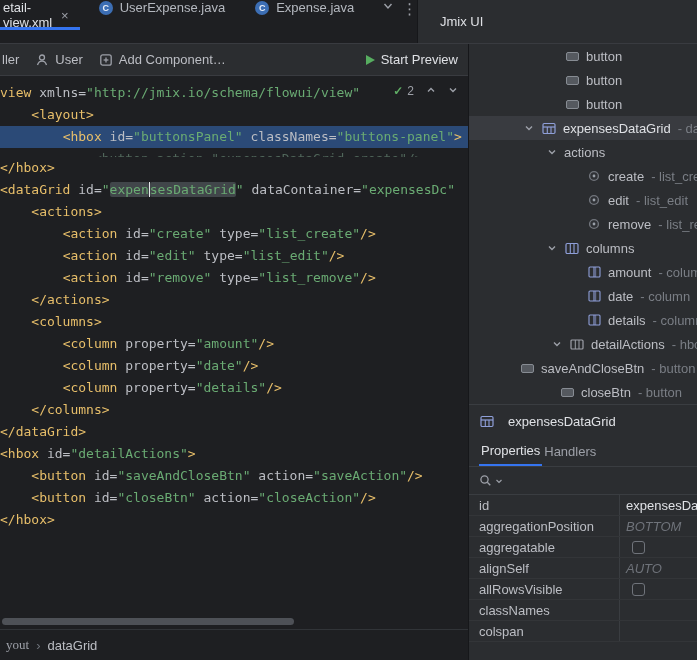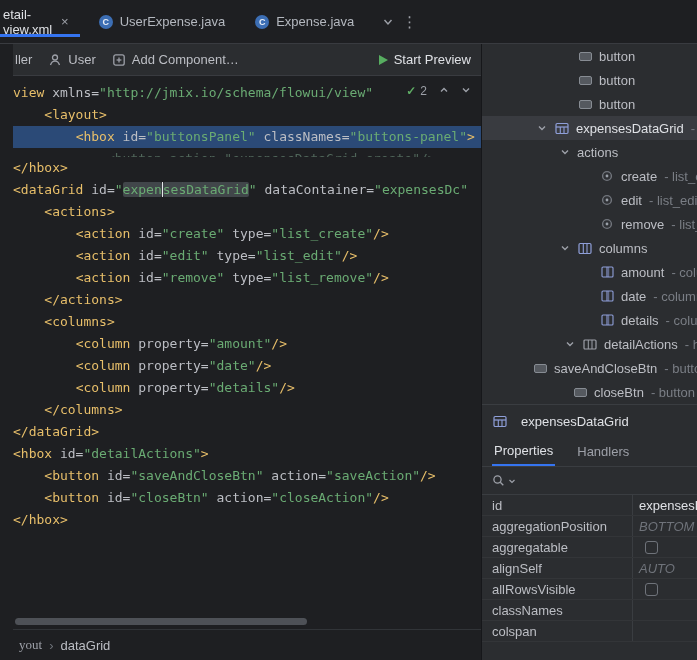--- a/index.html
+++ b/index.html
@@ -1,33 +1,33 @@
 <!DOCTYPE html>
 <html><head>
 <meta charset="utf-8">
 <style>
   html,body{margin:0;padding:0;background:#101113;}
   .app{width:697px;height:660px;overflow:hidden;background:#1e1f22;position:relative;
        font-family:"Liberation Sans",sans-serif;color:#bcbec4;-webkit-font-smoothing:antialiased;}
   
   .top-row{height:44px;display:flex;box-sizing:border-box;border-bottom:1px solid #393b40;background:#1e1f22;}
-  .tabs{width:417px;display:flex;align-items:center;box-sizing:border-box;gap:8px;}
+  .tabs{width:417px;display:flex;align-items:flex-start;box-sizing:border-box;gap:8px;}
   .tab{display:flex;align-items:center;gap:7px;padding:0 11px;font-size:13px;color:#b4b8bf;cursor:default;box-sizing:border-box;}
   .tab.active{color:#dfe1e5;box-shadow:inset 0 -3px 0 #3574f0;padding-left:3px;}
   .tab-close{color:#9da0a8;font-size:13px;line-height:1;margin-left:2px;}
   .classicon{width:14px;height:14px;border-radius:50%;background:#3c6eb4;color:#e8eef7;font-size:9px;font-weight:bold;
              display:inline-flex;align-items:center;justify-content:center;flex:0 0 auto;}
   .tab-ctrl{width:26px;display:flex;align-items:center;justify-content:center;color:#9da0a8;}
   .tab-ctrl.kebab{font-size:15px;width:24px;}
   .tabs-spacer{flex:1;}
   .panel-header{flex:1;background:#2b2d30;border-left:1px solid #16171a;display:flex;align-items:center;
                 padding-left:22px;color:#dfe1e5;font-size:13px;}
   
   .main-row{display:flex;height:616px;}
-  .editor-col{width:468px;display:flex;flex-direction:column;background:#1e1f22;box-sizing:border-box;margin-left:13px;}
+  .editor-col{width:468px;display:flex;flex-direction:column;background:#1e1f22;box-sizing:border-box;}
   
   .toolbar{height:32px;flex:0 0 32px;background:#2b2d30;border-bottom:1px solid #393b40;box-sizing:border-box;
            display:flex;align-items:center;padding:0 10px 0 2px;gap:16px;font-size:13px;color:#bcbec4;}
   .tb-item{display:inline-flex;align-items:center;gap:6px;}
   .tb-item.preview{margin-left:auto;color:#dfe1e5;}
   .play{width:0;height:0;border-left:9px solid #57ad60;border-top:5.5px solid transparent;border-bottom:5.5px solid transparent;}
   
   .code-area{flex:1;position:relative;overflow:hidden;padding-top:6px;
              font-family:"DejaVu Sans Mono",monospace;font-size:13px;}
   .cl{height:22px;line-height:22px;white-space:pre;}
@@ -57,21 +57,21 @@
   .trow{height:24px;display:flex;align-items:center;font-size:13px;color:#bcbec4;white-space:nowrap;overflow:hidden;box-sizing:border-box;}
   .trow.sel{background:#393b40;color:#dfe1e5;}
   .chev{width:16px;flex:0 0 16px;display:inline-flex;align-items:center;justify-content:center;margin-right:4px;}
   .ticon{width:16px;flex:0 0 16px;display:inline-flex;align-items:center;justify-content:center;margin-right:6px;}
   .btnicon{width:13px;height:9px;background:#55595f;border:1px solid #878c93;border-radius:2px;box-sizing:border-box;}
   .tlabel{flex:0 0 auto;}
   .thint{color:#7a7e85;margin-left:7px;}
   
   .insp-header{height:32px;flex:0 0 32px;border-top:1px solid #3a3d41;display:flex;align-items:center;gap:7px;
                padding-left:10px;color:#dfe1e5;font-size:13px;}
-  .insp-tabs{height:30px;flex:0 0 30px;display:flex;align-items:stretch;gap:20px;padding-left:10px;
+  .insp-tabs{height:30px;flex:0 0 30px;display:flex;align-items:stretch;padding-left:10px;
              border-bottom:1px solid #3a3d41;box-sizing:border-box;font-size:13px;}
   .ptab{display:flex;align-items:center;color:#9da0a8;box-sizing:border-box;padding:0 2px;}
   .ptab.active{color:#dfe1e5;border-bottom:2px solid #3574f0;}
   .search-row{height:28px;flex:0 0 28px;display:flex;align-items:center;gap:3px;padding-left:10px;
               border-bottom:1px solid #3a3d41;box-sizing:border-box;}
   .props{flex:1;overflow:hidden;}
   .prow{height:21px;display:flex;align-items:center;font-size:13px;border-bottom:1px solid rgba(255,255,255,0.04);box-sizing:border-box;}
   .pname{width:150px;flex:0 0 150px;padding-left:10px;box-sizing:border-box;color:#bcbec4;
          white-space:nowrap;overflow:hidden;}
   .pval{flex:1;border-left:1px solid #3a3d41;padding-left:6px;height:100%;display:flex;align-items:center;
@@ -99,20 +99,23 @@
         <span class="classicon">C</span>
         <span>Expense.java</span>
       </div>
       <div class="tabs-spacer"></div>
       <div class="tab-ctrl">
         <svg width="12" height="12" viewBox="0 0 12 12">
             <polyline points="2.5,4 6,8 9.5,4" fill="none" stroke="#9da0a8" stroke-width="1.4"></polyline>
           </svg>
       </div>
       <div class="tab-ctrl kebab">⋮</div>
+    </div>
+    <div class="panel-header">
+      <span>Jmix UI</span>
     </div>
   </div>
 
   <div class="main-row">
 
     <div class="editor-col">
 
       <div class="toolbar">
         <span class="tb-item">
           <span>ller</span>

